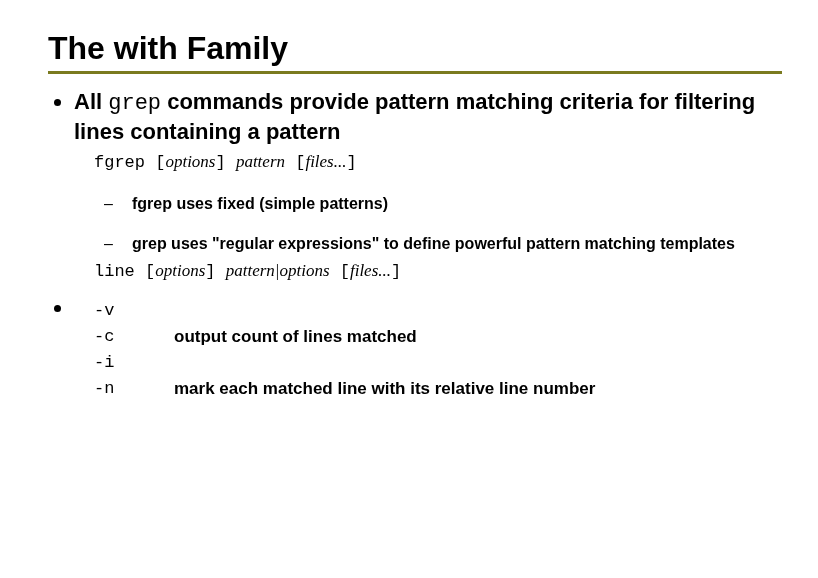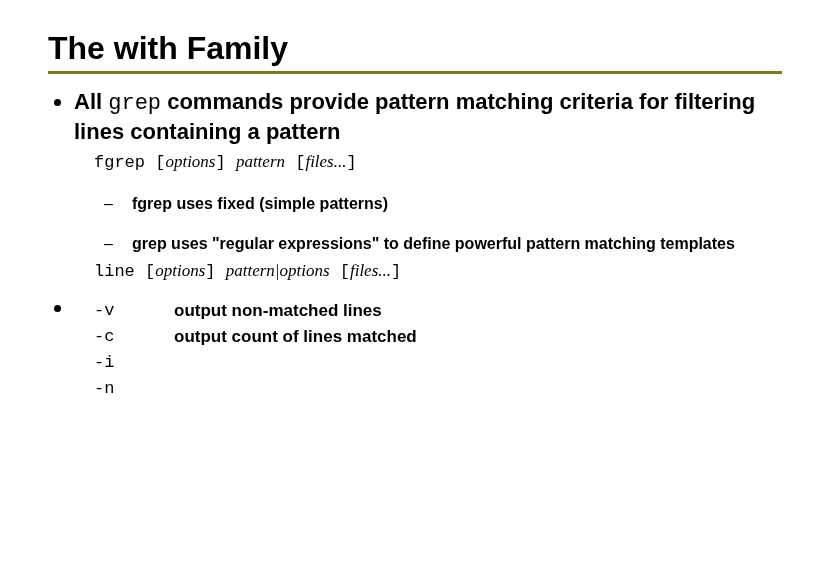--- a/index.html
+++ b/index.html
@@ -111,29 +111,29 @@
 
       <div class="syntax">
         <span class="mono">line</span><span class="mono"> [</span><span class="ital">options</span><span class="mono">] </span><span class="ital">pattern|options</span><span class="mono"> [</span><span class="ital">files...</span><span class="mono">]</span>
       </div>
     </li>
 
     <li>
       <div class="opts">
         <div class="opt-row">
           <div class="opt-flag">-v</div>
-          <div class="opt-desc">output non-matched lines</div>
         </div>
         <div class="opt-row">
           <div class="opt-flag">-c</div>
           <div class="opt-desc">output count of lines matched</div>
         </div>
         <div class="opt-row">
           <div class="opt-flag">-i</div>
         </div>
         <div class="opt-row">
           <div class="opt-flag">-n</div>
+          <div class="opt-desc">mark each matched line with its relative line number</div>
         </div>
       </div>
     </li>
   </ul>
 
 </div>
 
 </body></html>

